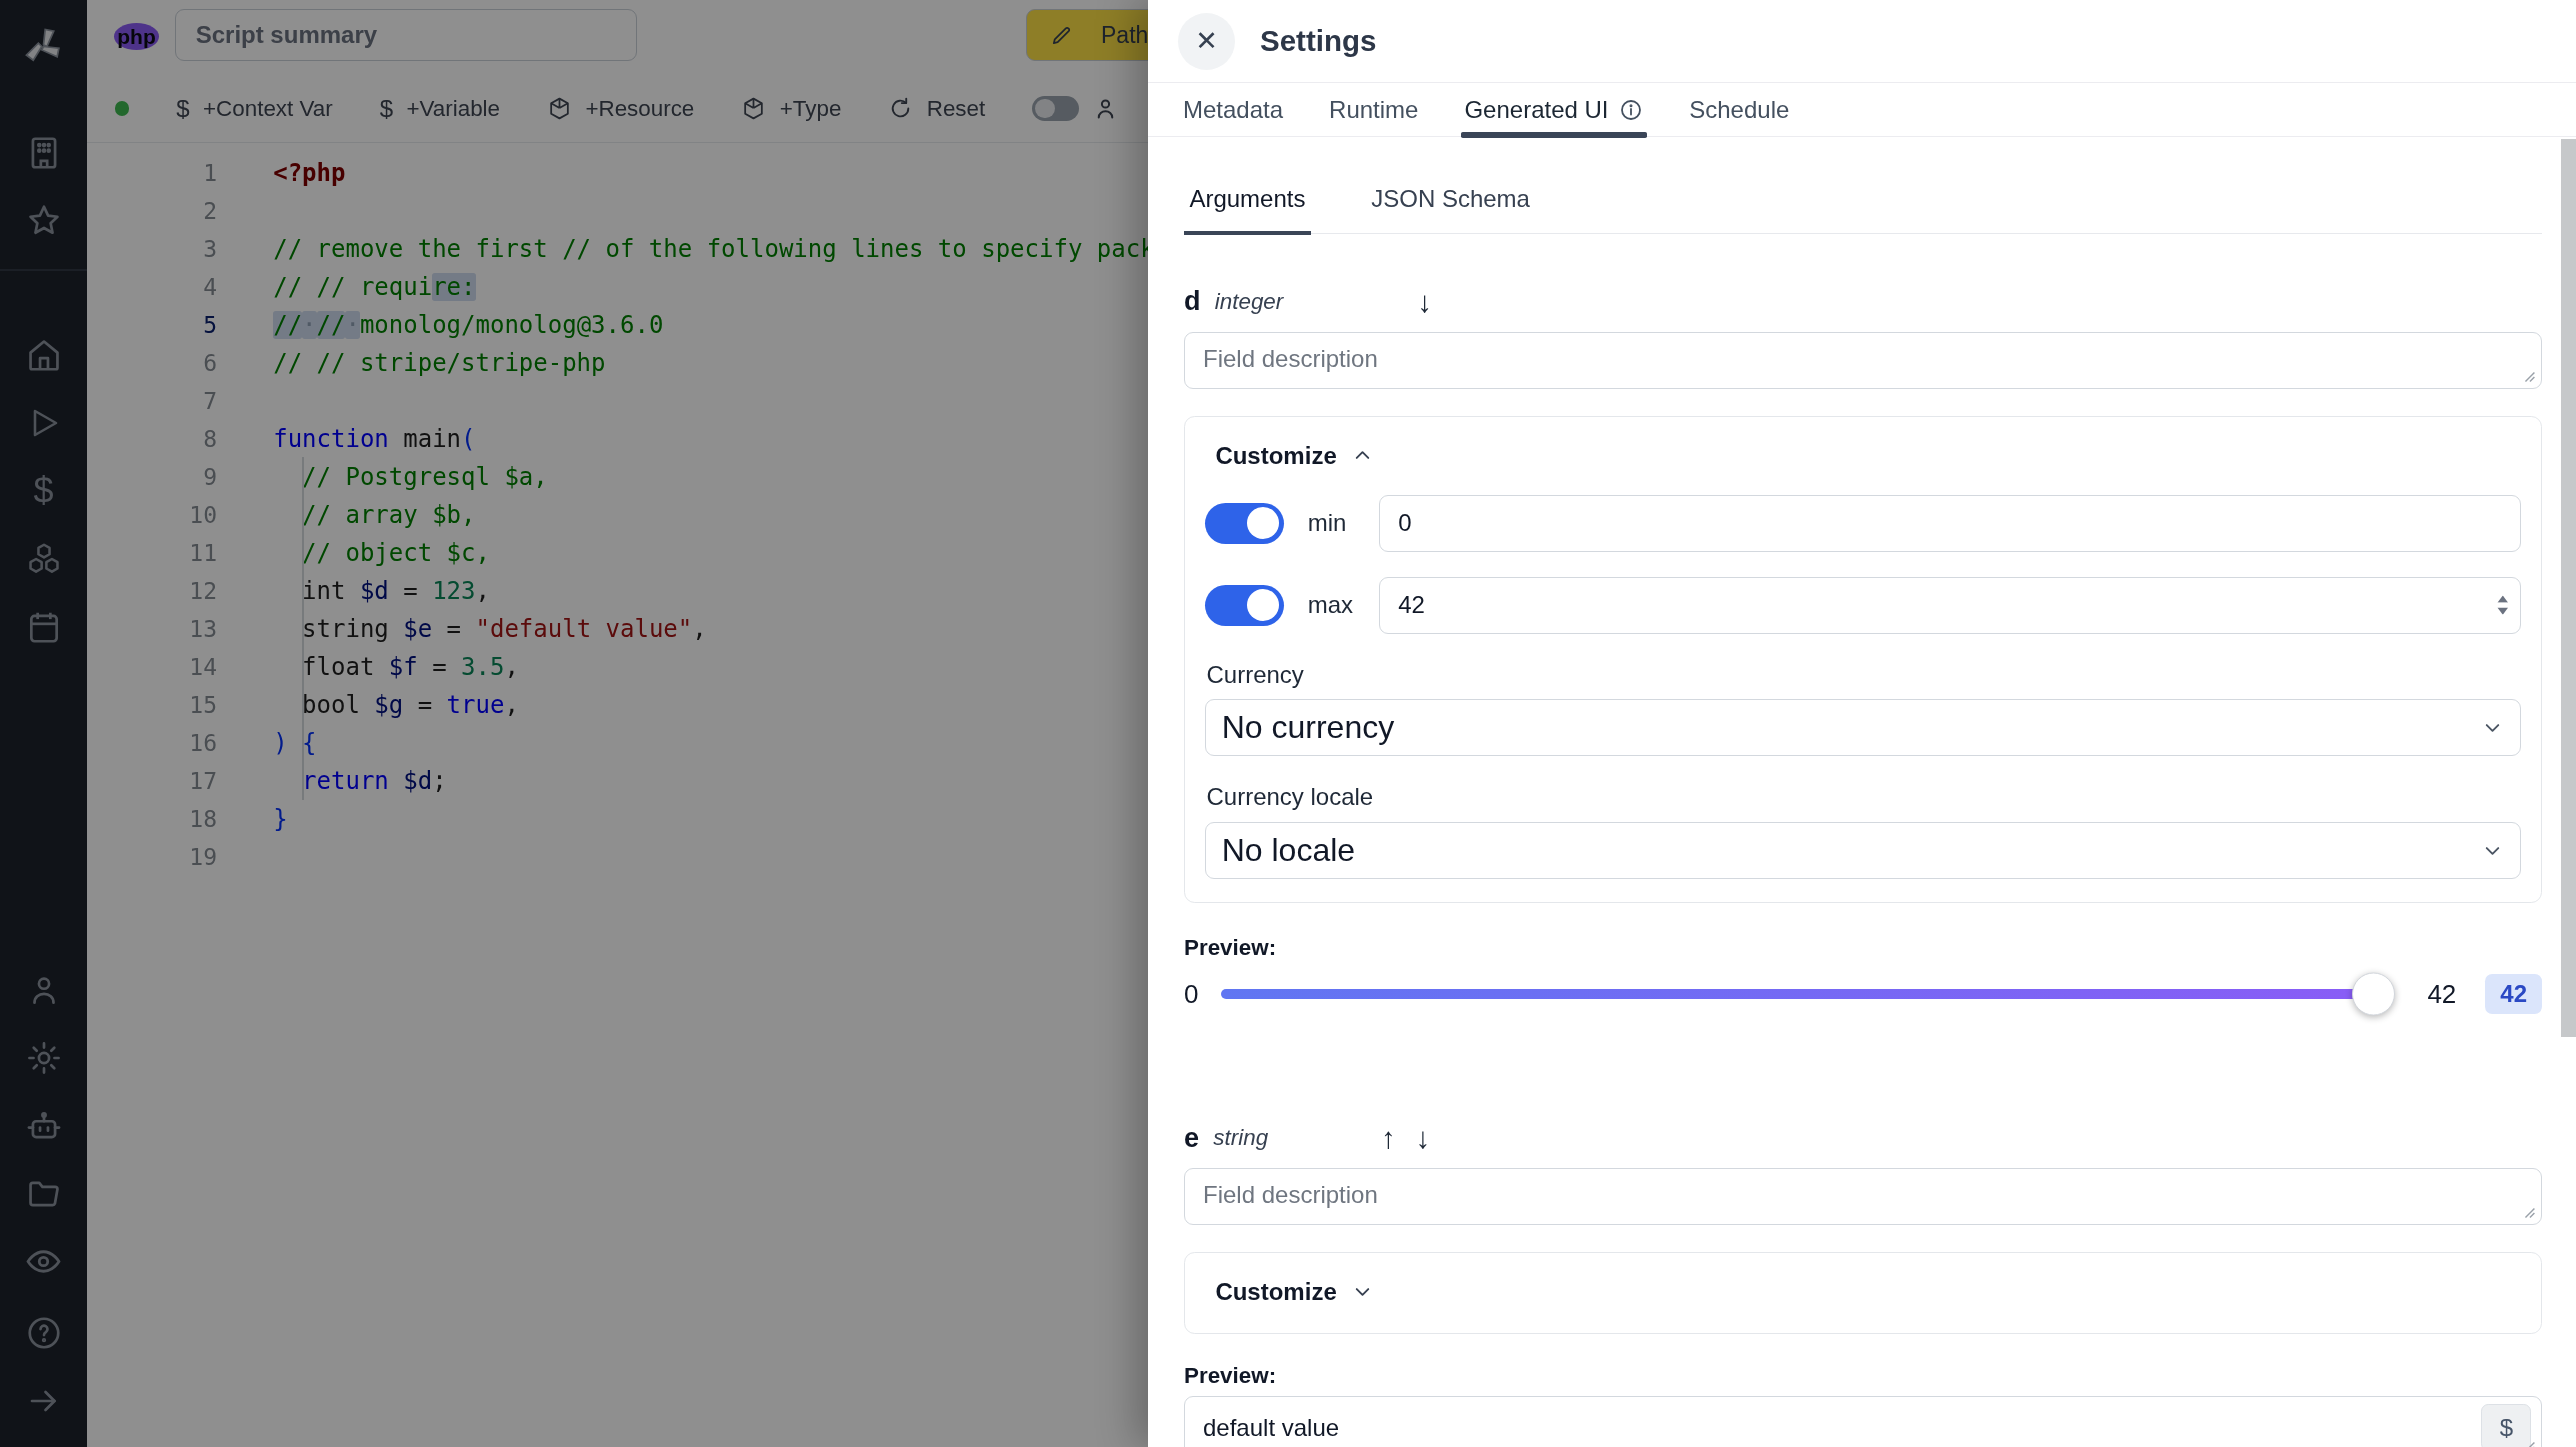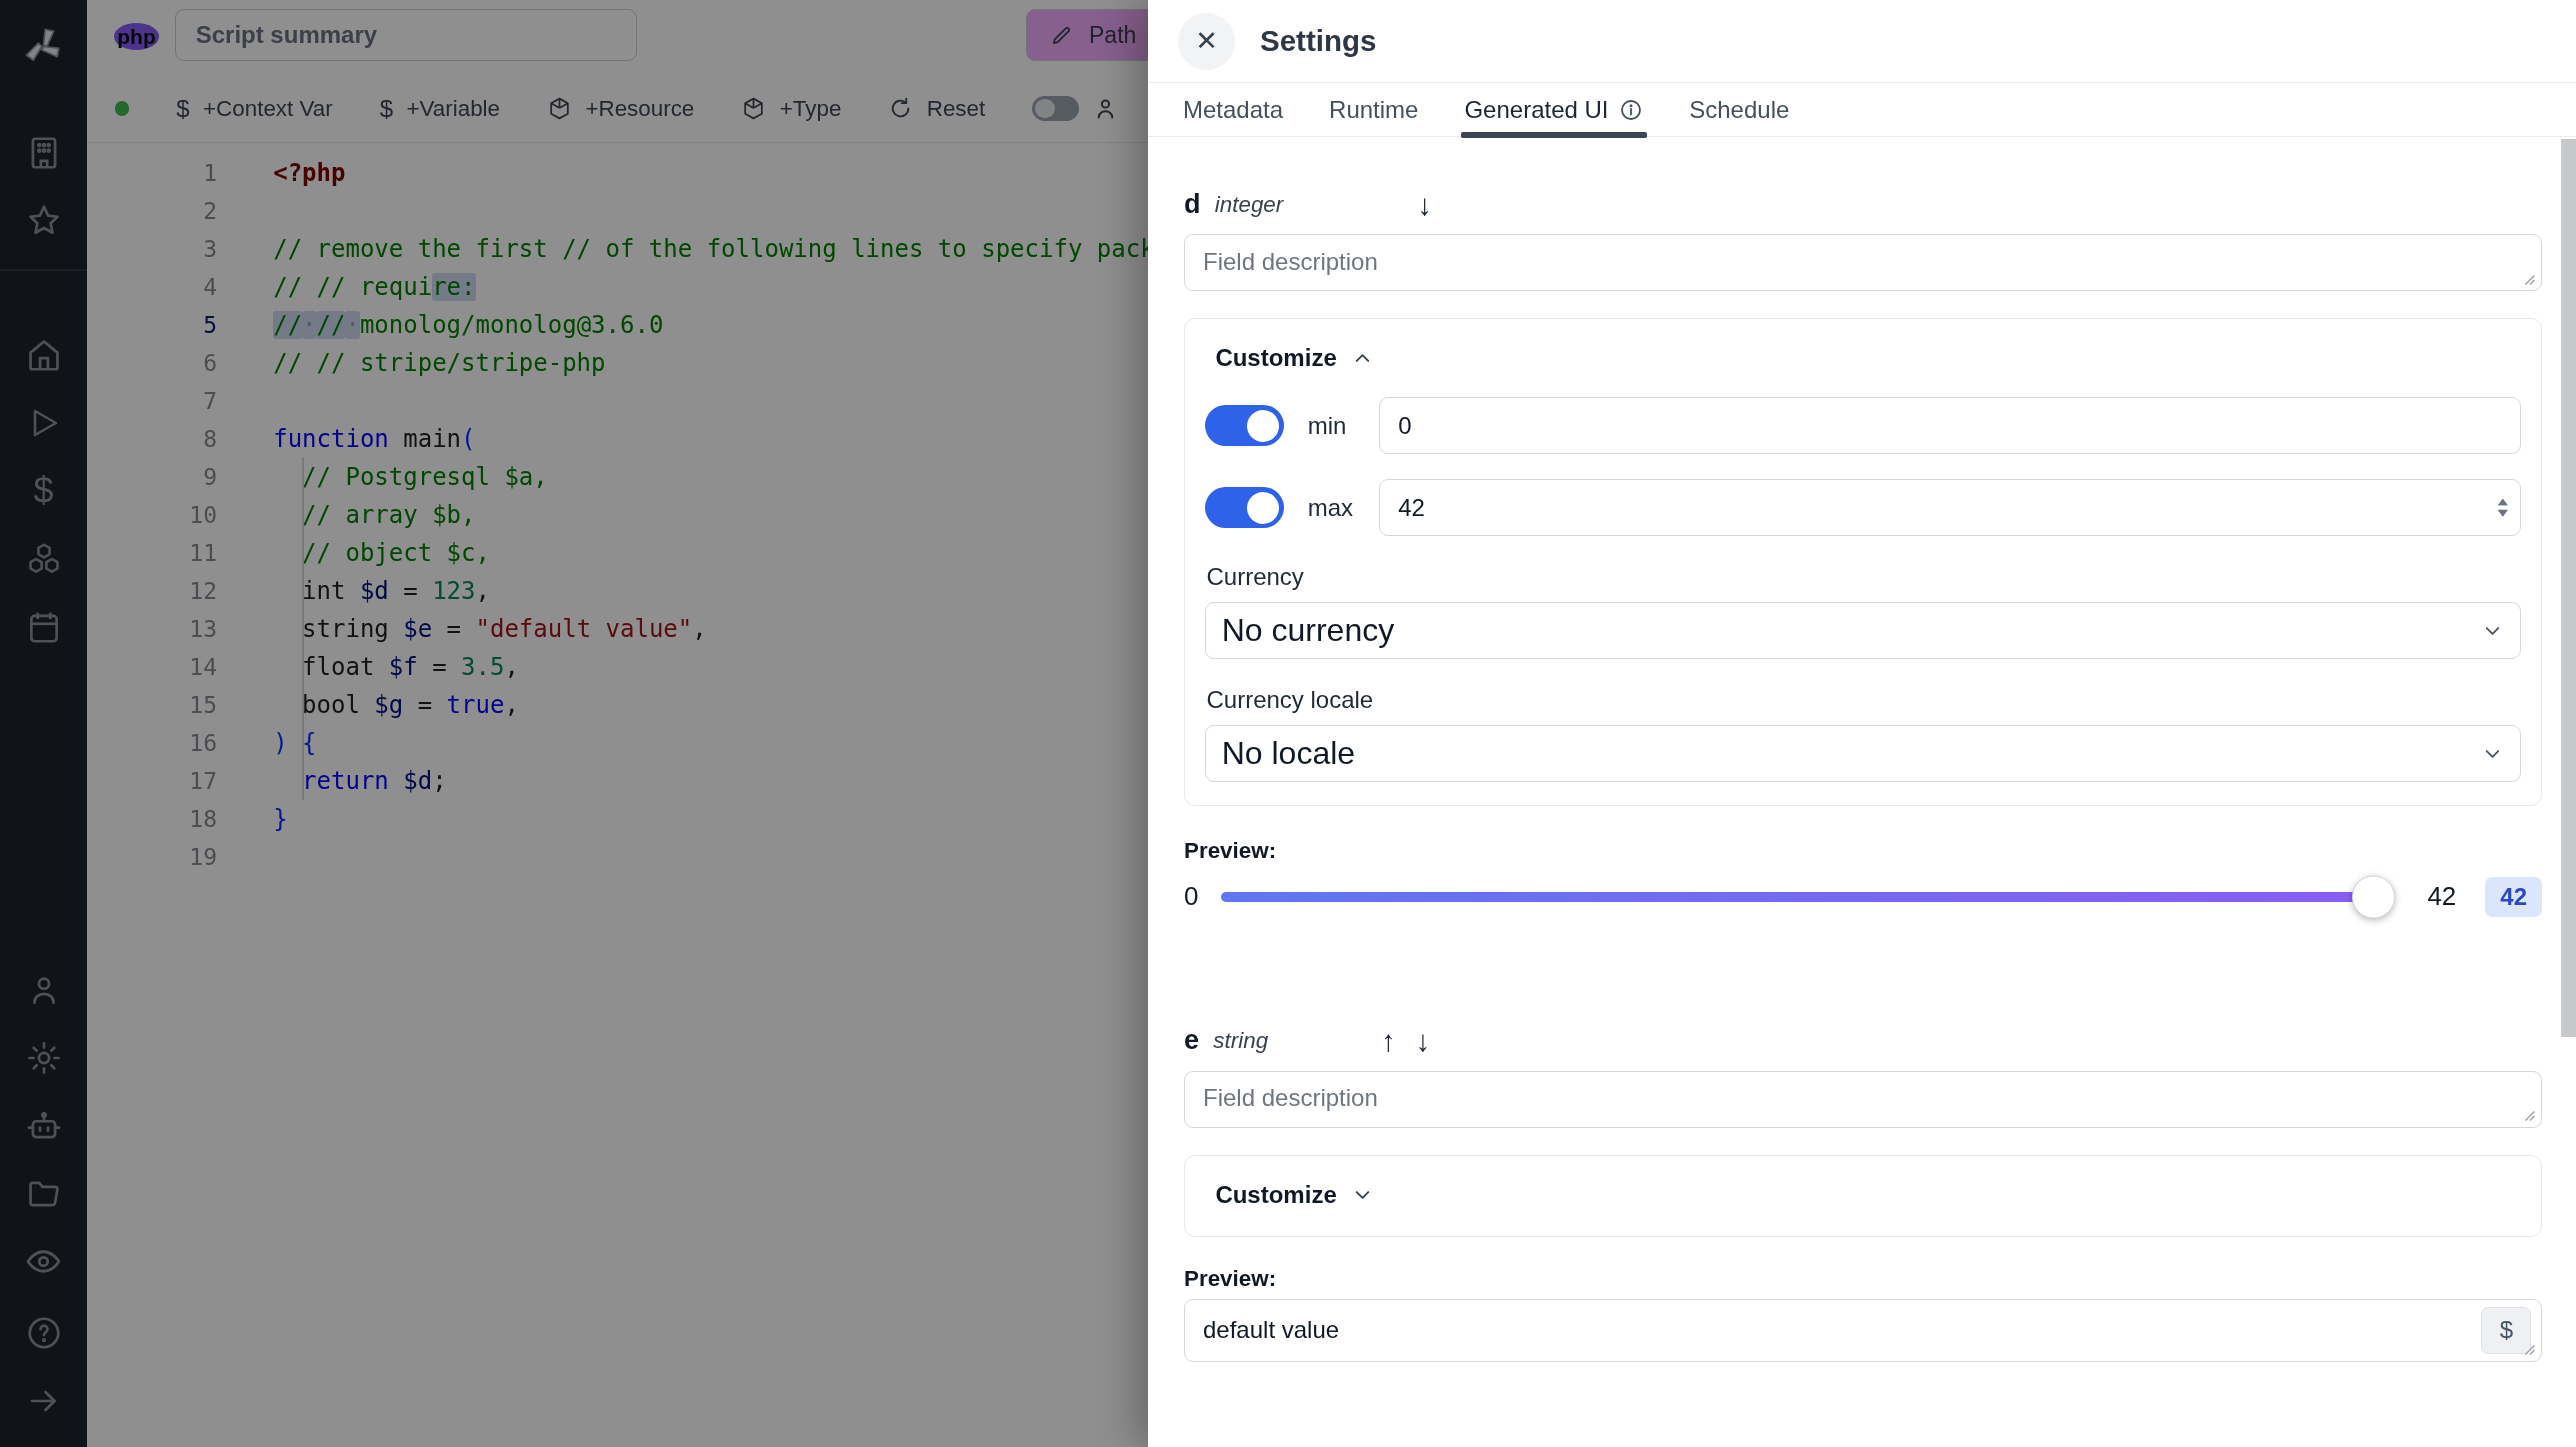--- a/index.html
+++ b/index.html
@@ -21,21 +21,21 @@
   .main { flex:1; display:flex; flex-direction:column; background:#fff; position:relative; min-width:0; }
   .topbar { height:75px; position:relative; background:#fff; flex-shrink:0; }
   .lang-badge { position:absolute; left:27px; top:23px; width:45px; height:27px; border-radius:50%;
                 background:#8b5cf6; display:flex; align-items:center; justify-content:center;
                 font-weight:700; font-size:21px; color:#0c0c14; }
   .summary-input { position:absolute; left:88px; top:9px; width:462px; height:52px; border:1.8px solid #c9d0d8;
                    border-radius:9px; background:#fff; font-size:24px; font-weight:600; color:#374151;
                    padding:0 19.7px; font-family:"Liberation Sans",sans-serif; }
   .summary-input::placeholder { color:#6b7280; opacity:1; }
   .path-btn { position:absolute; left:939px; top:9px; height:52px; width:206px; border:1.8px solid #c9d0d8;
-              border-radius:9px; background:#f0abfc; display:flex; align-items:center; gap:16px;
+              border-radius:9px; background:#fde047; display:flex; align-items:center; gap:28px;
               padding:0 23px; font-size:23px; font-weight:500; color:#374151; }
 
   .toolbar { height:68px; display:flex; align-items:center; background:#fff; flex-shrink:0;
              border-bottom:1.8px solid #e7e9ed; padding-left:28px; }
   .status-dot { width:14.3px; height:14.3px; border-radius:50%; background:#3fb950; flex-shrink:0; }
   .tb-item { display:flex; align-items:center; gap:13.4px; margin-left:47px; color:#3f4653;
              font-size:22.4px; font-weight:500; white-space:nowrap; cursor:pointer; }
   .tb-item .dollar-glyph { font-size:24px; font-weight:400; color:#3f4653; }
   .tb-toggle { margin-left:47px; width:47px; height:25px; border-radius:894px; background:#9aa3ad; position:relative; flex-shrink:0; }
   .tb-toggle .knob { position:absolute; left:2.7px; top:2.7px; width:19.7px; height:19.7px; border-radius:50%; background:#e8eaee; }
@@ -367,20 +367,24 @@
         <span class="tab-underline"></span>
       </div>
       <div class="tab">
         <span>Schedule</span>
       </div>
     </div>
 
     <div class="drawer-content">
       <div class="drawer-scrollbar"></div>
 
+      <div class="subtabs">
+        <div class="subtab active">Arguments</div>
+        <div class="subtab">JSON Schema</div>
+      </div>
 
       <div class="field-head mt-56">
         <span class="field-name">d</span>
         <span class="field-type">integer</span>
         <span class="order-arrows">
           <span class="order-arrow">↓</span>
         </span>
       </div>
       <div class="ta-wrap">
         <textarea class="desc-ta" placeholder="Field description" style=""></textarea>

